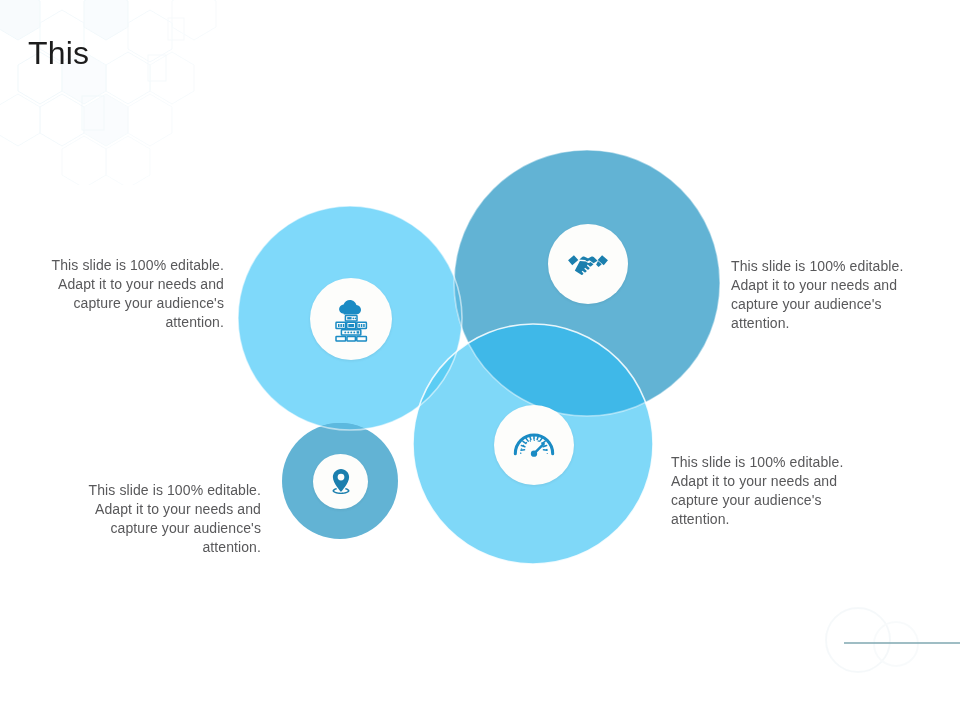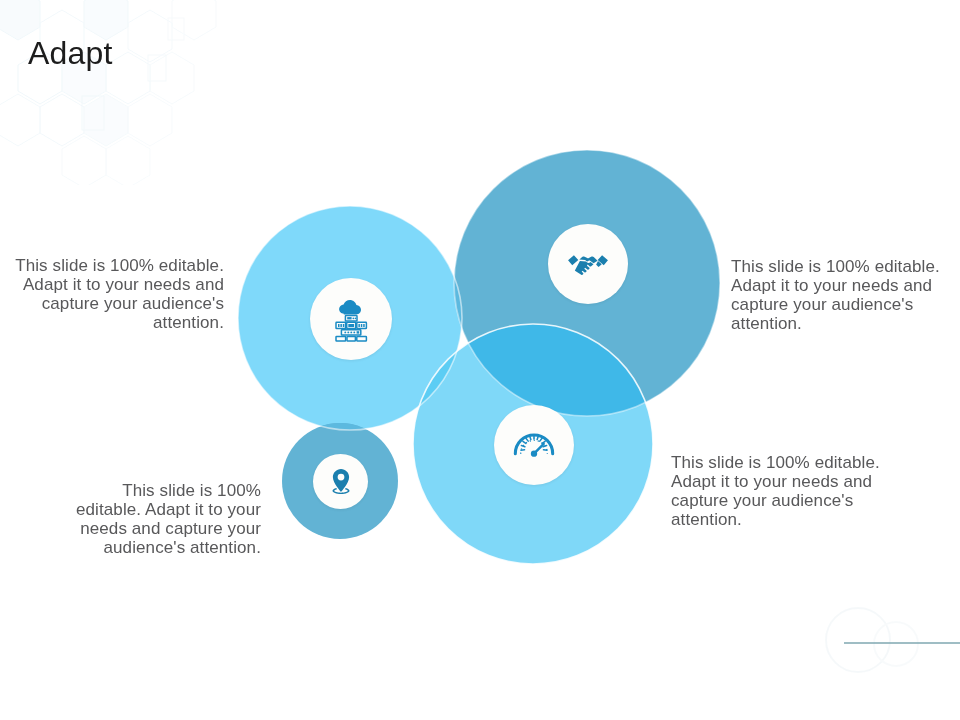--- a/index.html
+++ b/index.html
@@ -78,21 +78,21 @@
   .icon-badge svg { display: block; }
 
   #badge-cloud   { left: 310px; top: 278px; width: 82px; height: 82px; }
   #badge-hands   { left: 548px; top: 224px; width: 80px; height: 80px; }
   #badge-gauge   { left: 494px; top: 405px; width: 80px; height: 80px; }
   #badge-pin     { left: 313px; top: 454px; width: 55px; height: 55px; }
 
   
   .caption {
     position: absolute;
-    font-size: 17px;
+    font-size: 14px;
     line-height: 19px;
     color: #58585a;
     letter-spacing: 0.1px;
   }
   #caption-left-top {
     left: 14px;
     top: 256px;
     width: 210px;
     text-align: right;
   }
@@ -147,21 +147,21 @@
       <rect x="168" y="18" width="16" height="22" fill="none" stroke="#eef6fa" stroke-width="1"></rect>
     </g>
   </svg>
 
   <svg id="bg-corner" viewBox="0 0 140 120" xmlns="http://www.w3.org/2000/svg">
     <circle cx="38" cy="40" r="32" fill="none" stroke="#f0f5f7" stroke-width="2"></circle>
     <circle cx="76" cy="44" r="22" fill="none" stroke="#f4f8fa" stroke-width="2"></circle>
     <line x1="24" y1="43" x2="140" y2="43" stroke="#2a6e7e" stroke-width="1.6"></line>
   </svg>
 
-  <div id="page-title">Adapt</div>
+  <div id="page-title">This</div>
 
   <svg id="venn" viewBox="0 0 960 720" xmlns="http://www.w3.org/2000/svg">
 
     <defs>
 
       <clipPath id="clip-light">
         <circle cx="350" cy="318" r="112"></circle>
       </clipPath>
       <clipPath id="clip-steel">
         <circle cx="587" cy="283" r="133"></circle>

